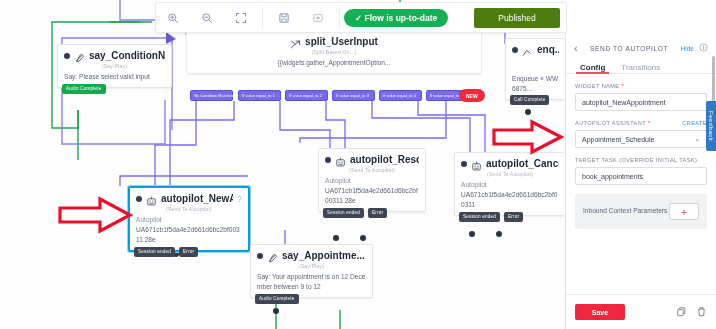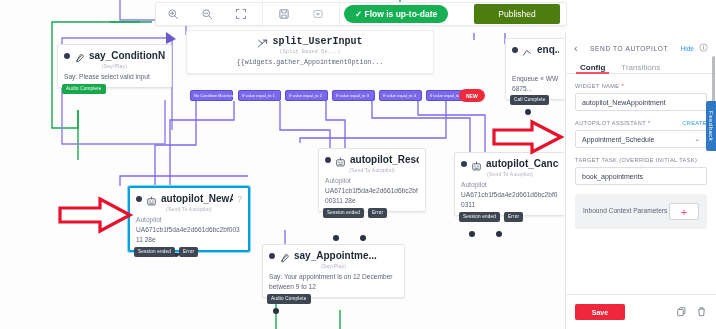--- a/index.html
+++ b/index.html
@@ -14,21 +14,21 @@
   
   #canvas {
     position: absolute; left: 0; top: 0; width: 565px; height: 329px;
     background: #fdfdfd; overflow: hidden;
   }
   #canvas-svg { position: absolute; left: 0; top: 0; }
 
   
   #toolbar {
     position: absolute; left: 155px; top: 2px;
-    width: 412px; height: 24px;
+    width: 412px; height: 31px;
     background: #ffffff;
     border: 1px solid #e9eaec;
     border-radius: 2px;
     display: flex; align-items: center;
     box-shadow: 0 1px 2px rgba(0,0,0,.05);
     z-index: 40;
   }
   .tb-btn {
     width: 34px; height: 29px;
     display: flex; align-items: center; justify-content: center;
@@ -259,21 +259,21 @@
         </span>
         <span class="node-title">say_ConditionN...</span>
       </div>
       <div class="node-sub">(Say/Play)</div>
       <div class="node-body">Say: Please select valid input</div>
       <div class="pill-row">
         <span class="pill green">Audio Complete</span>
       </div>
     </div>
 
-    <div class="node" style="left:186px; top:30px; width:248px; border-color:#ececee;font-family:Liberation Mono, monospace;">
+    <div class="node" style="left:186px; top:30px; width:296px; border-color:#ececee;">
       <div class="node-head" style="justify-content:center;">
         <span class="node-icon">
           <svg viewBox="0 0 16 16" width="11" height="11">
               <path d="M2 13 L8 7 L14 3 M9 3 h5 v5" stroke="#414a5e" stroke-width="1.3" fill="none" stroke-linecap="round"></path>
               <path d="M2 3 L8 8" stroke="#414a5e" stroke-width="1.3" fill="none"></path>
             </svg>
         </span>
         <span class="node-title">split_UserInput</span>
       </div>
       <div class="node-sub">(Split Based On...)</div>
@@ -366,21 +366,21 @@
       <div class="node-body">
         <span class="k">Autopilot</span><br>
         <span>UA671cb1f5da4e2d661d6bc2bf00311</span>
       </div>
       <div class="pill-row">
         <span class="pill dark">Session ended</span>
         <span class="pill dark">Error</span>
       </div>
     </div>
 
-    <div class="node" style="left:262px; top:244px; width:143px;">
+    <div class="node" style="left:250px; top:244px; width:123px;">
       <div class="node-head">
         <span class="node-dot"></span>
         <span class="node-icon">
           <svg viewBox="0 0 16 16" width="11" height="11">
               <path d="M4 11 L11 4 M9 3 a2.5 2.5 0 1 1 3.6 3.6 L7 12 l-3 1 1-3 z" stroke="#414a5e" stroke-width="1.3" fill="none" stroke-linecap="round"></path>
             </svg>
         </span>
         <span class="node-title">say_Appointme...</span>
       </div>
       <div class="node-sub">(Say/Play)</div>

